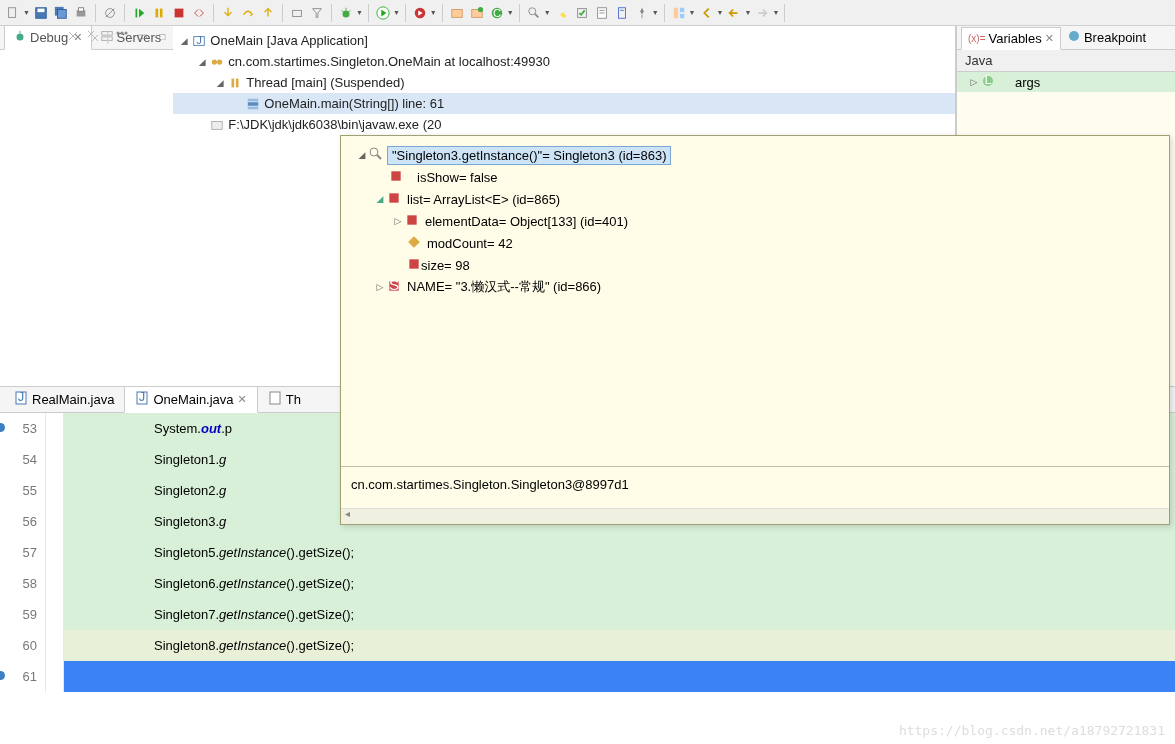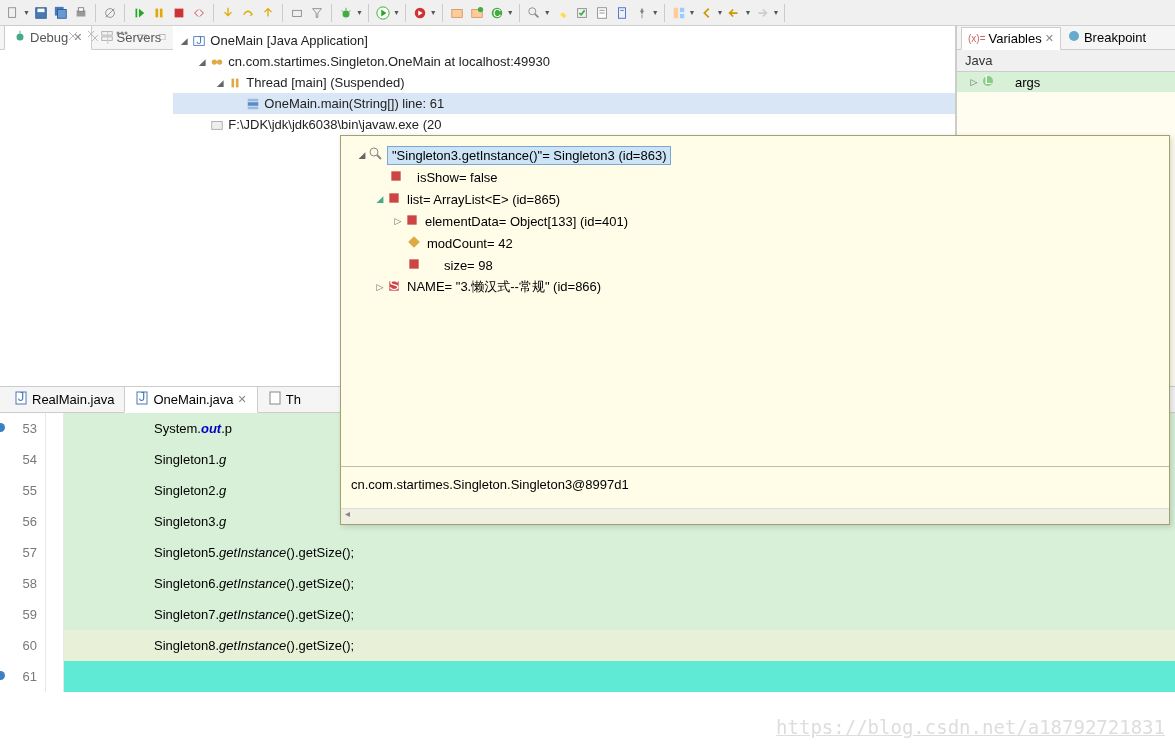--- a/index.html
+++ b/index.html
@@ -49,28 +49,28 @@
 
 .editor-wrap { border-top:1px solid #ccc; }
 .editor-tabs { height:26px; background:#f5f5f5; border-bottom:1px solid #ccc; display:flex; align-items:end; padding:2px 4px 0 4px; }
 .etab { padding:4px 10px; font-size:12px; display:flex; align-items:center; gap:4px; cursor:pointer; }
 .etab.active { background:#fff; border:1px solid #ccc; border-bottom:1px solid #fff; margin-bottom:-1px; }
 .editor { display:flex; font-family:Consolas,"Courier New",monospace; font-size:19px; }
 .gutter { width:46px; background:#fff; text-align:right; padding-right:8px; color:#787878; border-right:1px solid #e8e8e8; line-height:31px; }
 .gutter .bp { position:relative; }
 .gutter .bp::before { content:""; position:absolute; left:-4px; top:10px; width:9px; height:9px; background:#3b7fc4; border-radius:50%; }
 .margin2 { width:18px; background:#fff; border-right:1px solid #e8e8e8; }
-.code { flex:1; line-height:31px; background:#5eead4; }
+.code { flex:1; line-height:31px; background:#3b82f6; }
 .code .ln { padding-left:90px; white-space:pre; }
 .code .hl-green { background:#d8f0d8; }
 .code .hl-cursor { background:#e8f0d8; }
 .kw { color:#0000c0; font-style:italic; font-weight:bold; }
 .mth { font-style:italic; }
 
-.watermark { position:absolute; right:10px; bottom:6px; color:#ddd; font-size:19px; font-family:Consolas,monospace;text-decoration:underline; }
+.watermark { position:absolute; right:10px; bottom:6px; color:#ddd; font-size:13px; font-family:Consolas,monospace; }
 
 svg { width:14px; height:14px; }
 </style>
 </head>
 <body>
 
 <div class="toolbar">
   <span class="tb-btn">
       <svg viewBox="0 0 16 16">
         <rect x="3" y="2" width="8" height="11" fill="none" stroke="#888"></rect>
@@ -476,21 +476,21 @@
     <div class="tip-row" style="padding-left:56px">
       <span><svg viewBox="0 0 12 12">
             <path d="M6 1 L11 6 L6 11 L1 6 Z" fill="#da4"></path>
           </svg></span>
       <span style="margin-left:6px">modCount= 42</span>
     </div>
     <div class="tip-row" style="padding-left:56px">
       <span><svg viewBox="0 0 12 12">
             <rect x="2" y="2" width="8" height="8" fill="#c44"></rect>
           </svg></span>
-      <span style="margin-left:23px">size= 98</span>
+      <span style="margin-left:0">size= 98</span>
     </div>
     <div class="tip-row" style="padding-left:22px">
       <span class="tw">▷</span>
       <span><svg viewBox="0 0 12 12">
             <rect x="2" y="2" width="8" height="8" fill="#c44"></rect>
             <text x="6" y="9" text-anchor="middle" fill="#fff" font-size="7">S</text>
           </svg></span>
       <span style="margin-left:6px">NAME= "3.懒汉式--常规" (id=866)</span>
     </div>
   </div>

